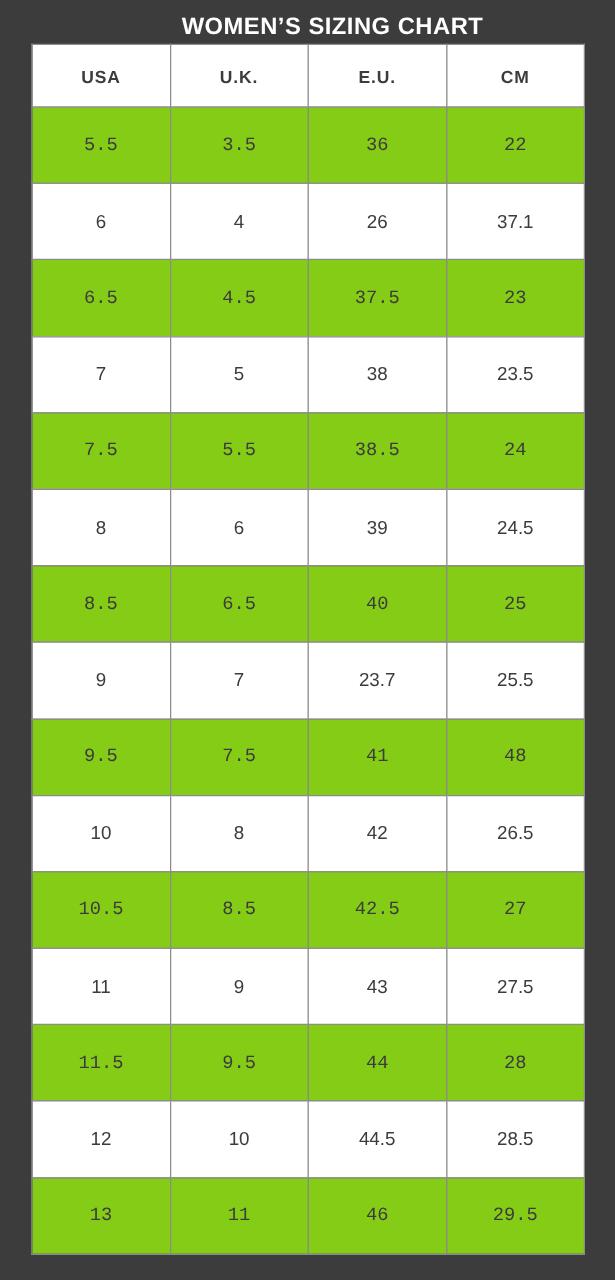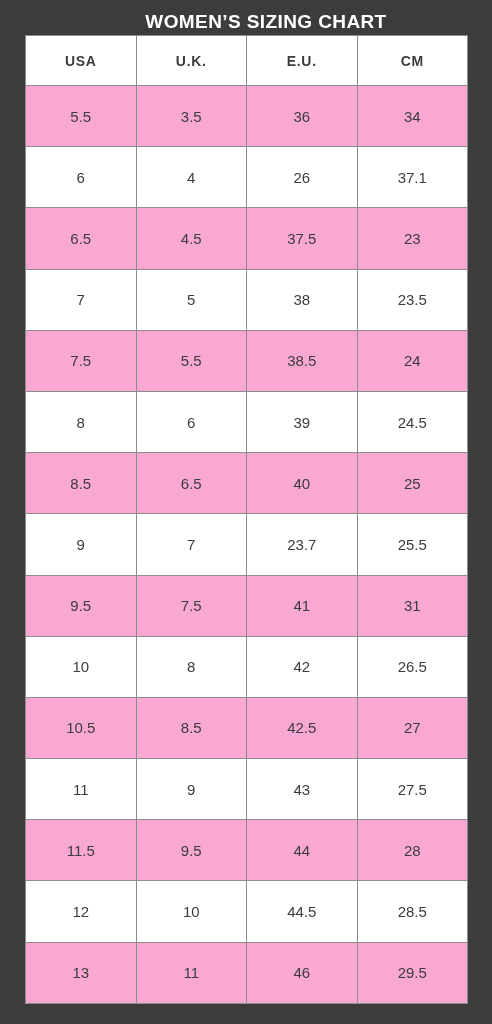--- a/index.html
+++ b/index.html
@@ -59,21 +59,21 @@
     background: #ffffff;
     font-size: 14px;
     font-weight: bold;
     letter-spacing: 0.7px;
   }
   table.size-table tbody td {
     height: 60.2px;
     font-size: 15px;
     font-weight: normal;
   }
-  tr.row-shaded td { background: #f9a8d4; }
+  tr.row-shaded td { background: #84cc16; font-family: Liberation Mono, monospace; }
   tr.row-plain td  { background: #ffffff; }
 </style>
 </head>
 <body>
 
 <div class="page">
 
   <div class="chart-title">WOMEN’S SIZING CHART</div>
 
   <div class="table-wrap">
@@ -90,21 +90,21 @@
           <th>U.K.</th>
           <th>E.U.</th>
           <th>CM</th>
         </tr>
       </thead>
       <tbody id="table-body">
           <tr class="row-shaded">
             <td>5.5</td>
             <td>3.5</td>
             <td>36</td>
-            <td>34</td>
+            <td>22</td>
           </tr>
           <tr class="row-plain">
             <td>6</td>
             <td>4</td>
             <td>26</td>
             <td>37.1</td>
           </tr>
           <tr class="row-shaded">
             <td>6.5</td>
             <td>4.5</td>
@@ -138,21 +138,21 @@
           <tr class="row-plain">
             <td>9</td>
             <td>7</td>
             <td>23.7</td>
             <td>25.5</td>
           </tr>
           <tr class="row-shaded">
             <td>9.5</td>
             <td>7.5</td>
             <td>41</td>
-            <td>31</td>
+            <td>48</td>
           </tr>
           <tr class="row-plain">
             <td>10</td>
             <td>8</td>
             <td>42</td>
             <td>26.5</td>
           </tr>
           <tr class="row-shaded">
             <td>10.5</td>
             <td>8.5</td>

